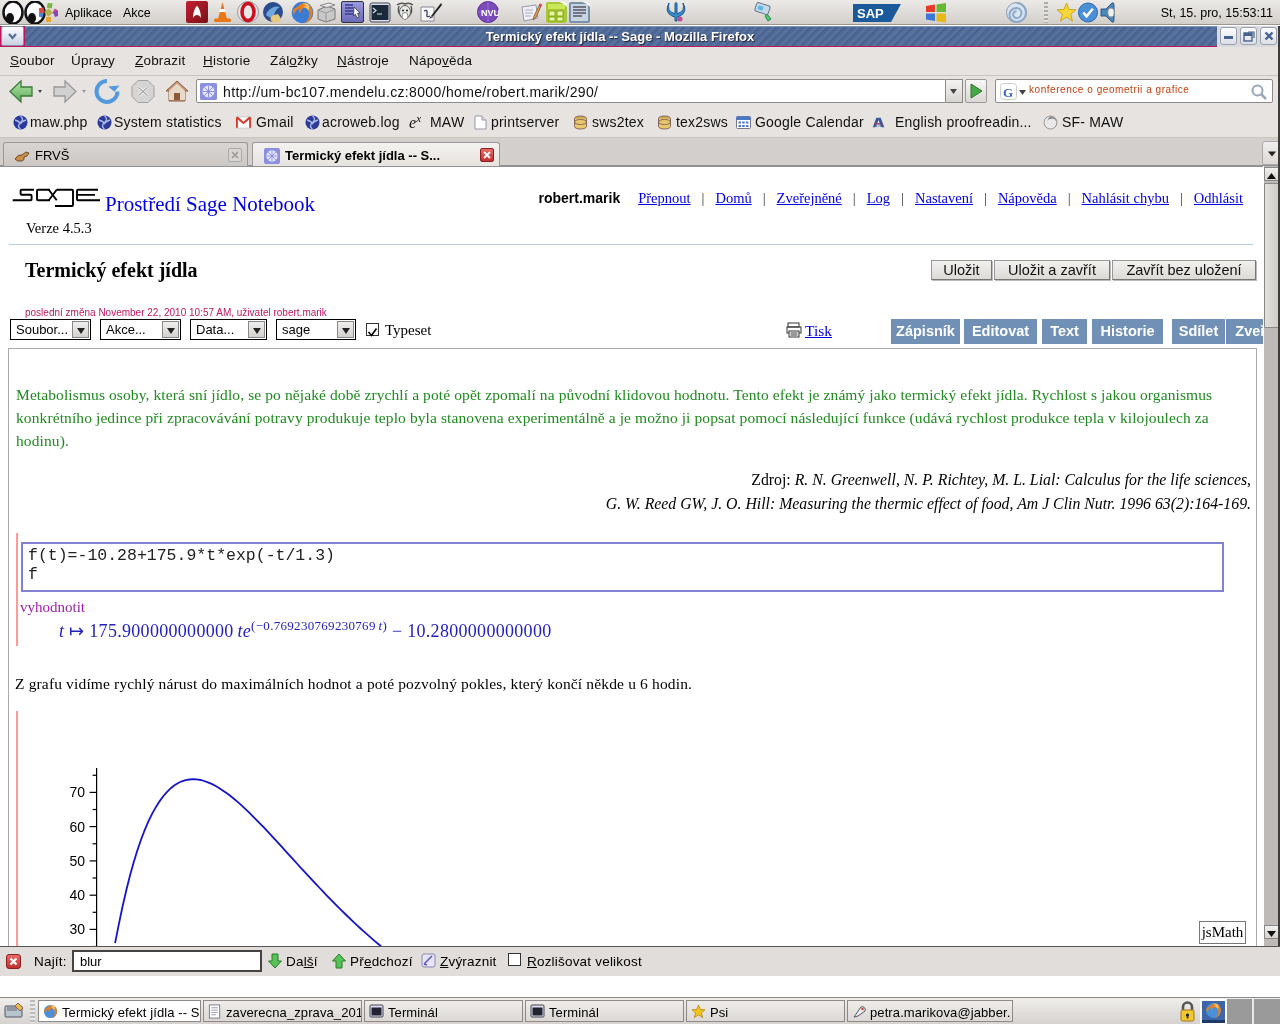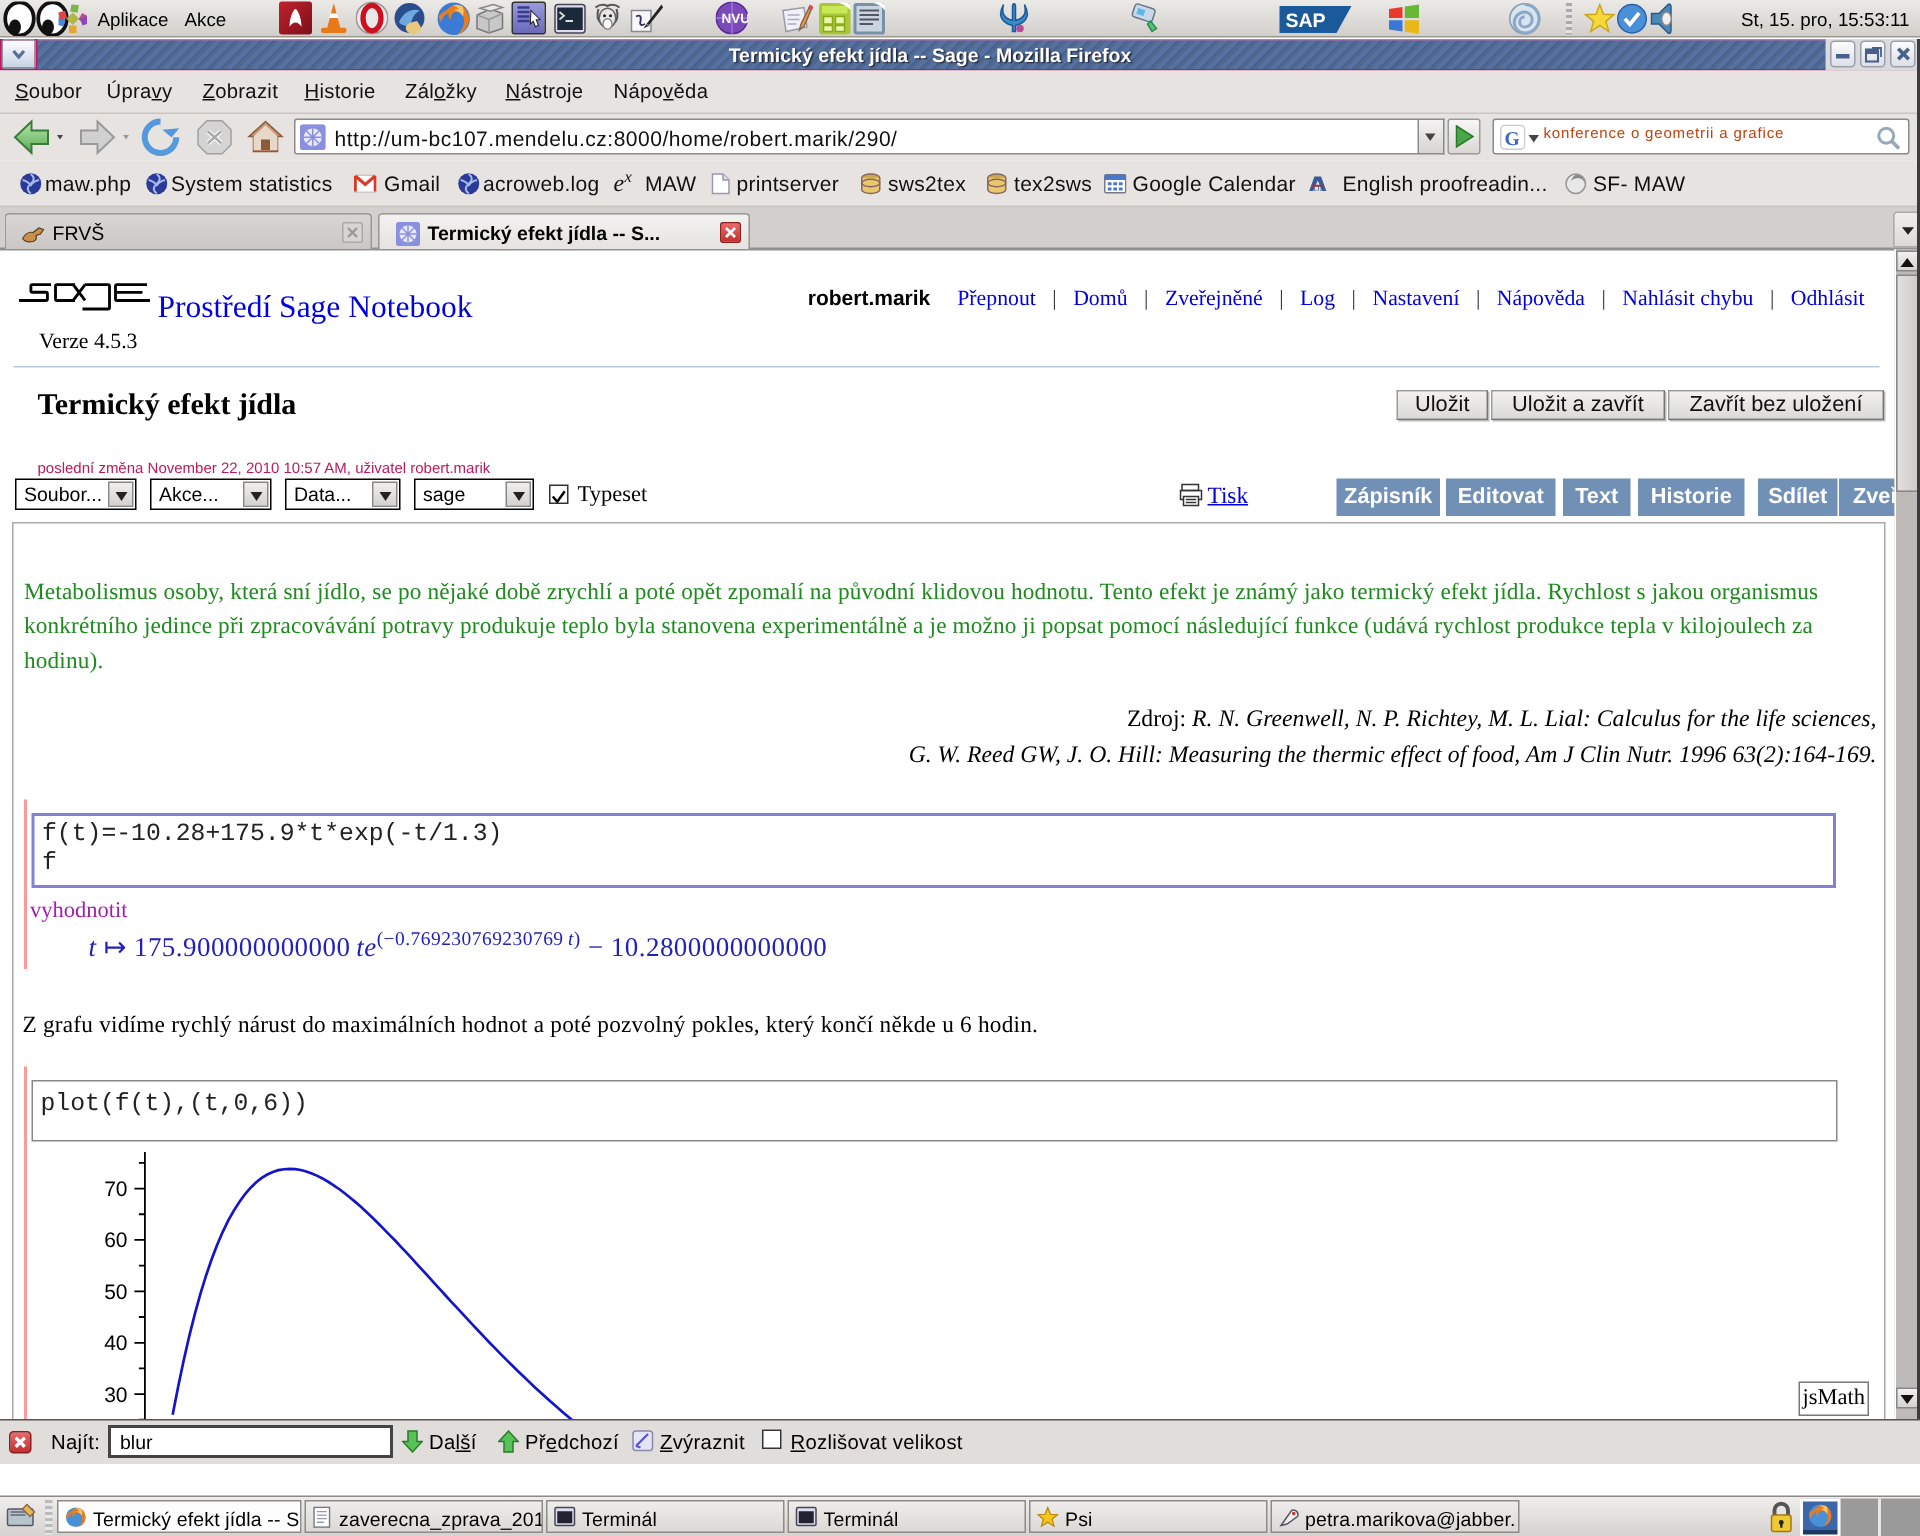--- a/index.html
+++ b/index.html
@@ -45,21 +45,21 @@
 #tab1 { left:3px; width:245px; background:linear-gradient(#d8d5d2,#c9c6c3); }
 #tab2 { left:252px; width:248px; background:linear-gradient(#f4f2f0,#e4e1de); font-weight:bold; }
 .tclose { position:absolute; right:5px; top:5px; width:14px; height:14px; border-radius:2px; }
 
 
 #content { left:0; top:166px; width:1263px; height:780px; background:#fff; border-top:1px solid #919191; font-family:"Liberation Serif", serif; }
 #scroll { left:1263px; top:166px; width:16px; height:780px; background:#bdbab7; border-left:1px solid #fff; }
 #rightedge { left:1278px; top:26px; width:2px; height:920px; background:#3c3c3c; }
 
 
-#sagehdr a { color:#0000e0; font-size:14.5px; }
+#sagehdr a { color:#0000e0; text-decoration:underline; font-size:14.5px; }
 #hdrlinks { top:23px; right:20px; font-size:14.5px; }
 #hdrlinks .sep { display:inline-block; margin:0 11px; color:#333; }
 #hdrlinks .gap { display:inline-block; width:18px; }
 
 
 .gbtn { position:absolute; height:20px; line-height:18px; background:linear-gradient(#f2f1ef,#dcdad6); border:1px solid #999; border-right-color:#777; border-bottom-color:#777; box-shadow:1px 1px 0 #bbb; font-family:"Liberation Sans",sans-serif; font-size:14.5px; text-align:center; color:#111; }
 .bluebtn { position:absolute; top:0; height:25px; background:#7190b6; color:#fff; font-family:"Liberation Sans",sans-serif; font-weight:bold; font-size:14.5px; text-align:center; line-height:25px;margin-left:48px; }
 
 
 .sel { position:absolute; top:0; height:21px; background:#fff; border:1px solid #000; font-family:"Liberation Sans",sans-serif; font-size:13px; }
@@ -461,21 +461,20 @@
 
   <div class="abs" id="worksheet">
     <div class="abs green" style="left:7px;top:34px;width:1220px;font-size:15.5px;letter-spacing:0.1px;line-height:23px;white-space:nowrap">Metabolismus osoby, která sní jídlo, se po nějaké době zrychlí a poté opět zpomalí na původní klidovou hodnotu. Tento efekt je známý jako termický efekt jídla. Rychlost s jakou organismus<br>konkrétního jedince při zpracovávání potravy produkuje teplo byla stanovena experimentálně a je možno ji popsat pomocí následující funkce (udává rychlost produkce tepla v kilojoulech za<br>hodinu).</div>
     <div class="abs" style="right:5px;top:119px;width:1000px;text-align:right;font-size:15.8px;line-height:24px">Zdroj: <i>R. N. Greenwell, N. P. Richtey, M. L. Lial: Calculus for the life sciences,<br>G. W. Reed GW, J. O. Hill: Measuring the thermic effect of food, Am J Clin Nutr. 1996 63(2):164-169.</i></div>
     <div class="cellbar" style="top:184px;height:113px"></div>
     <div class="incell" style="left:12px;top:193px;width:1203px;height:50px;border:2px solid #8282d2;padding:2px 0 0 5px;line-height:19px">f(t)=-10.28+175.9*t*exp(-t/1.3)<br>f</div>
     <div class="abs" style="left:11px;top:250px;font-size:15px"><a style="color:#a21caf;">vyhodnotit</a></div>
     <div class="abs" id="mathout" style="left:50px;top:269px;font-size:18px;letter-spacing:0.3px;color:#2222bb"><i>t</i> ↦ 175.900000000000 <i>te</i><sup style="font-size:13px">(−0.769230769230769 <i>t</i>)</sup> − 10.2800000000000</div>
     <div class="abs" style="left:6px;top:326px;font-size:15.5px;letter-spacing:0.15px">Z grafu vidíme rychlý nárust do maximálních hodnot a poté pozvolný pokles, který končí někde u 6 hodin.</div>
     <div class="cellbar" style="top:362px;height:237px"></div>
-    <div class="incell" style="left:12px;top:371px;width:1204px;height:41px;border:1px solid #888;padding:5px 0 0 5px">plot(f(t),(t,0,6))</div>
     <div class="abs" id="plot" style="left:0;top:414px;width:1240px;height:185px">
       <svg width="1240" height="185" viewBox="0 0 1240 185" style="font-family:'Liberation Sans',sans-serif">
         <line x1="87.6" y1="5" x2="87.6" y2="185" stroke="#000" stroke-width="1.2"></line>
         <g stroke="#000" stroke-width="1.2">
           <line x1="80.6" y1="29.4" x2="87.6" y2="29.4"></line>
           <line x1="80.6" y1="63.6" x2="87.6" y2="63.6"></line>
           <line x1="80.6" y1="97.9" x2="87.6" y2="97.9"></line>
           <line x1="80.6" y1="132.2" x2="87.6" y2="132.2"></line>
           <line x1="80.6" y1="166.4" x2="87.6" y2="166.4"></line>
           <line x1="83.6" y1="12.3" x2="87.6" y2="12.3"></line>

